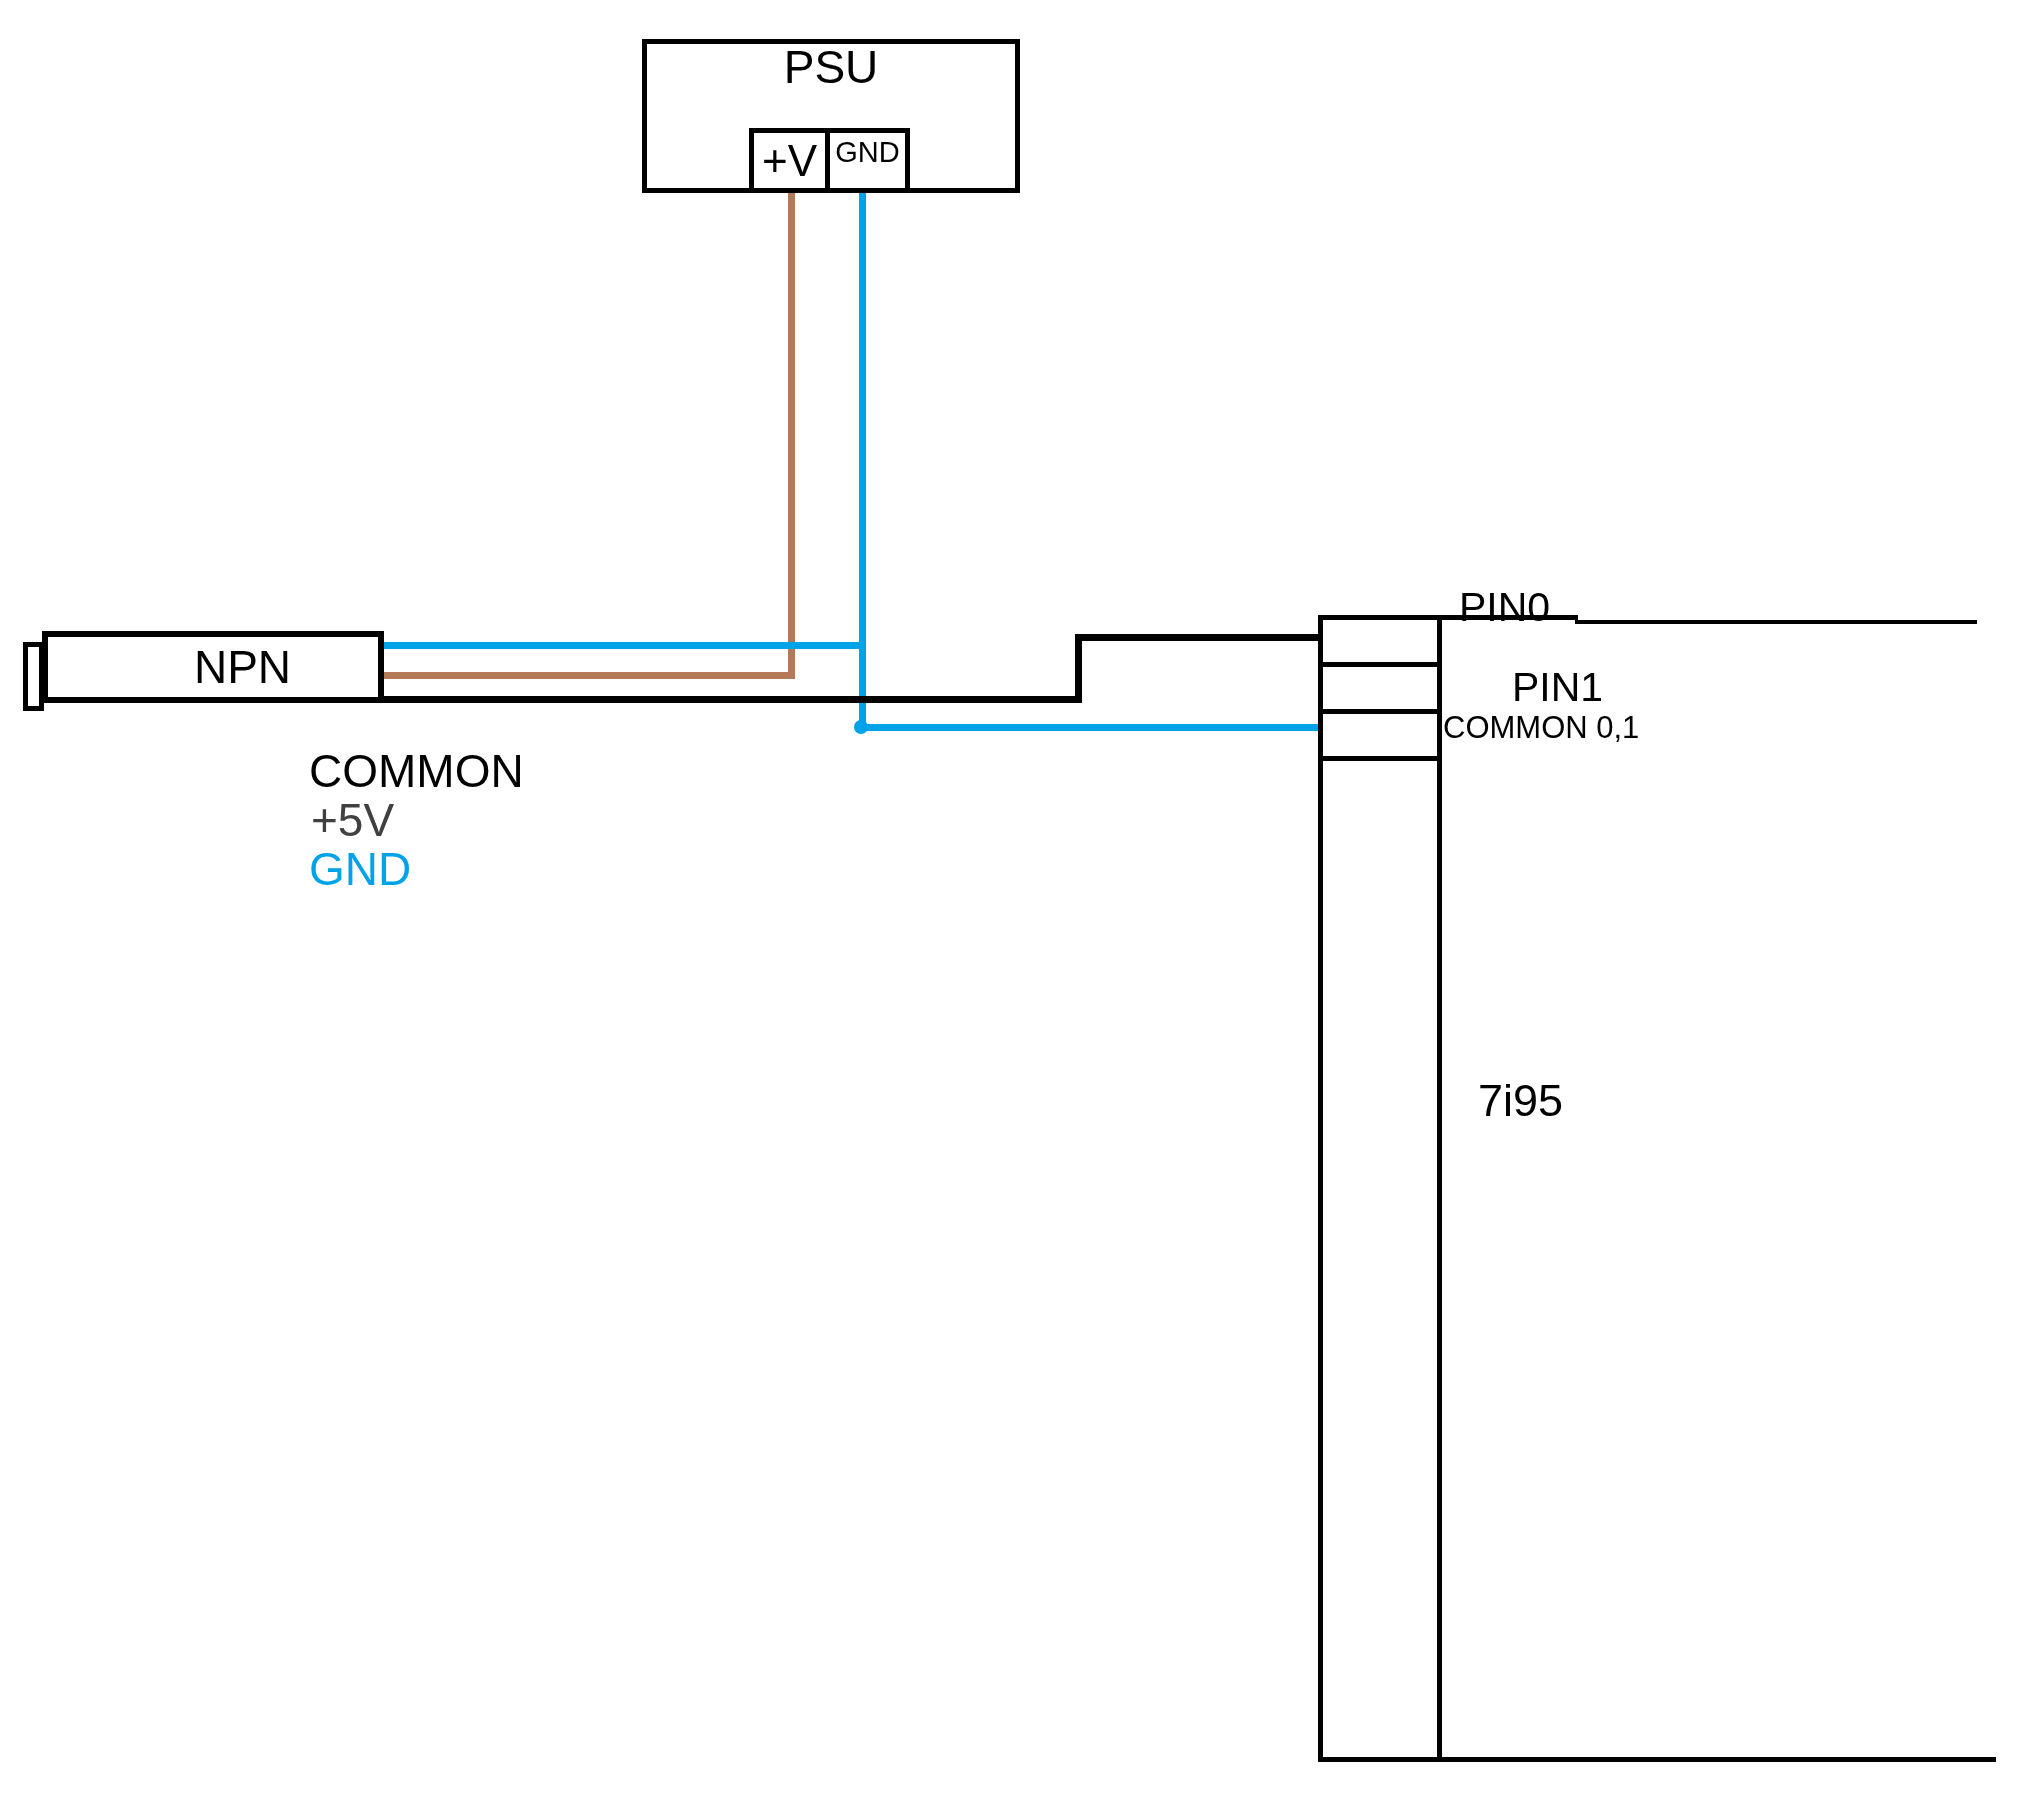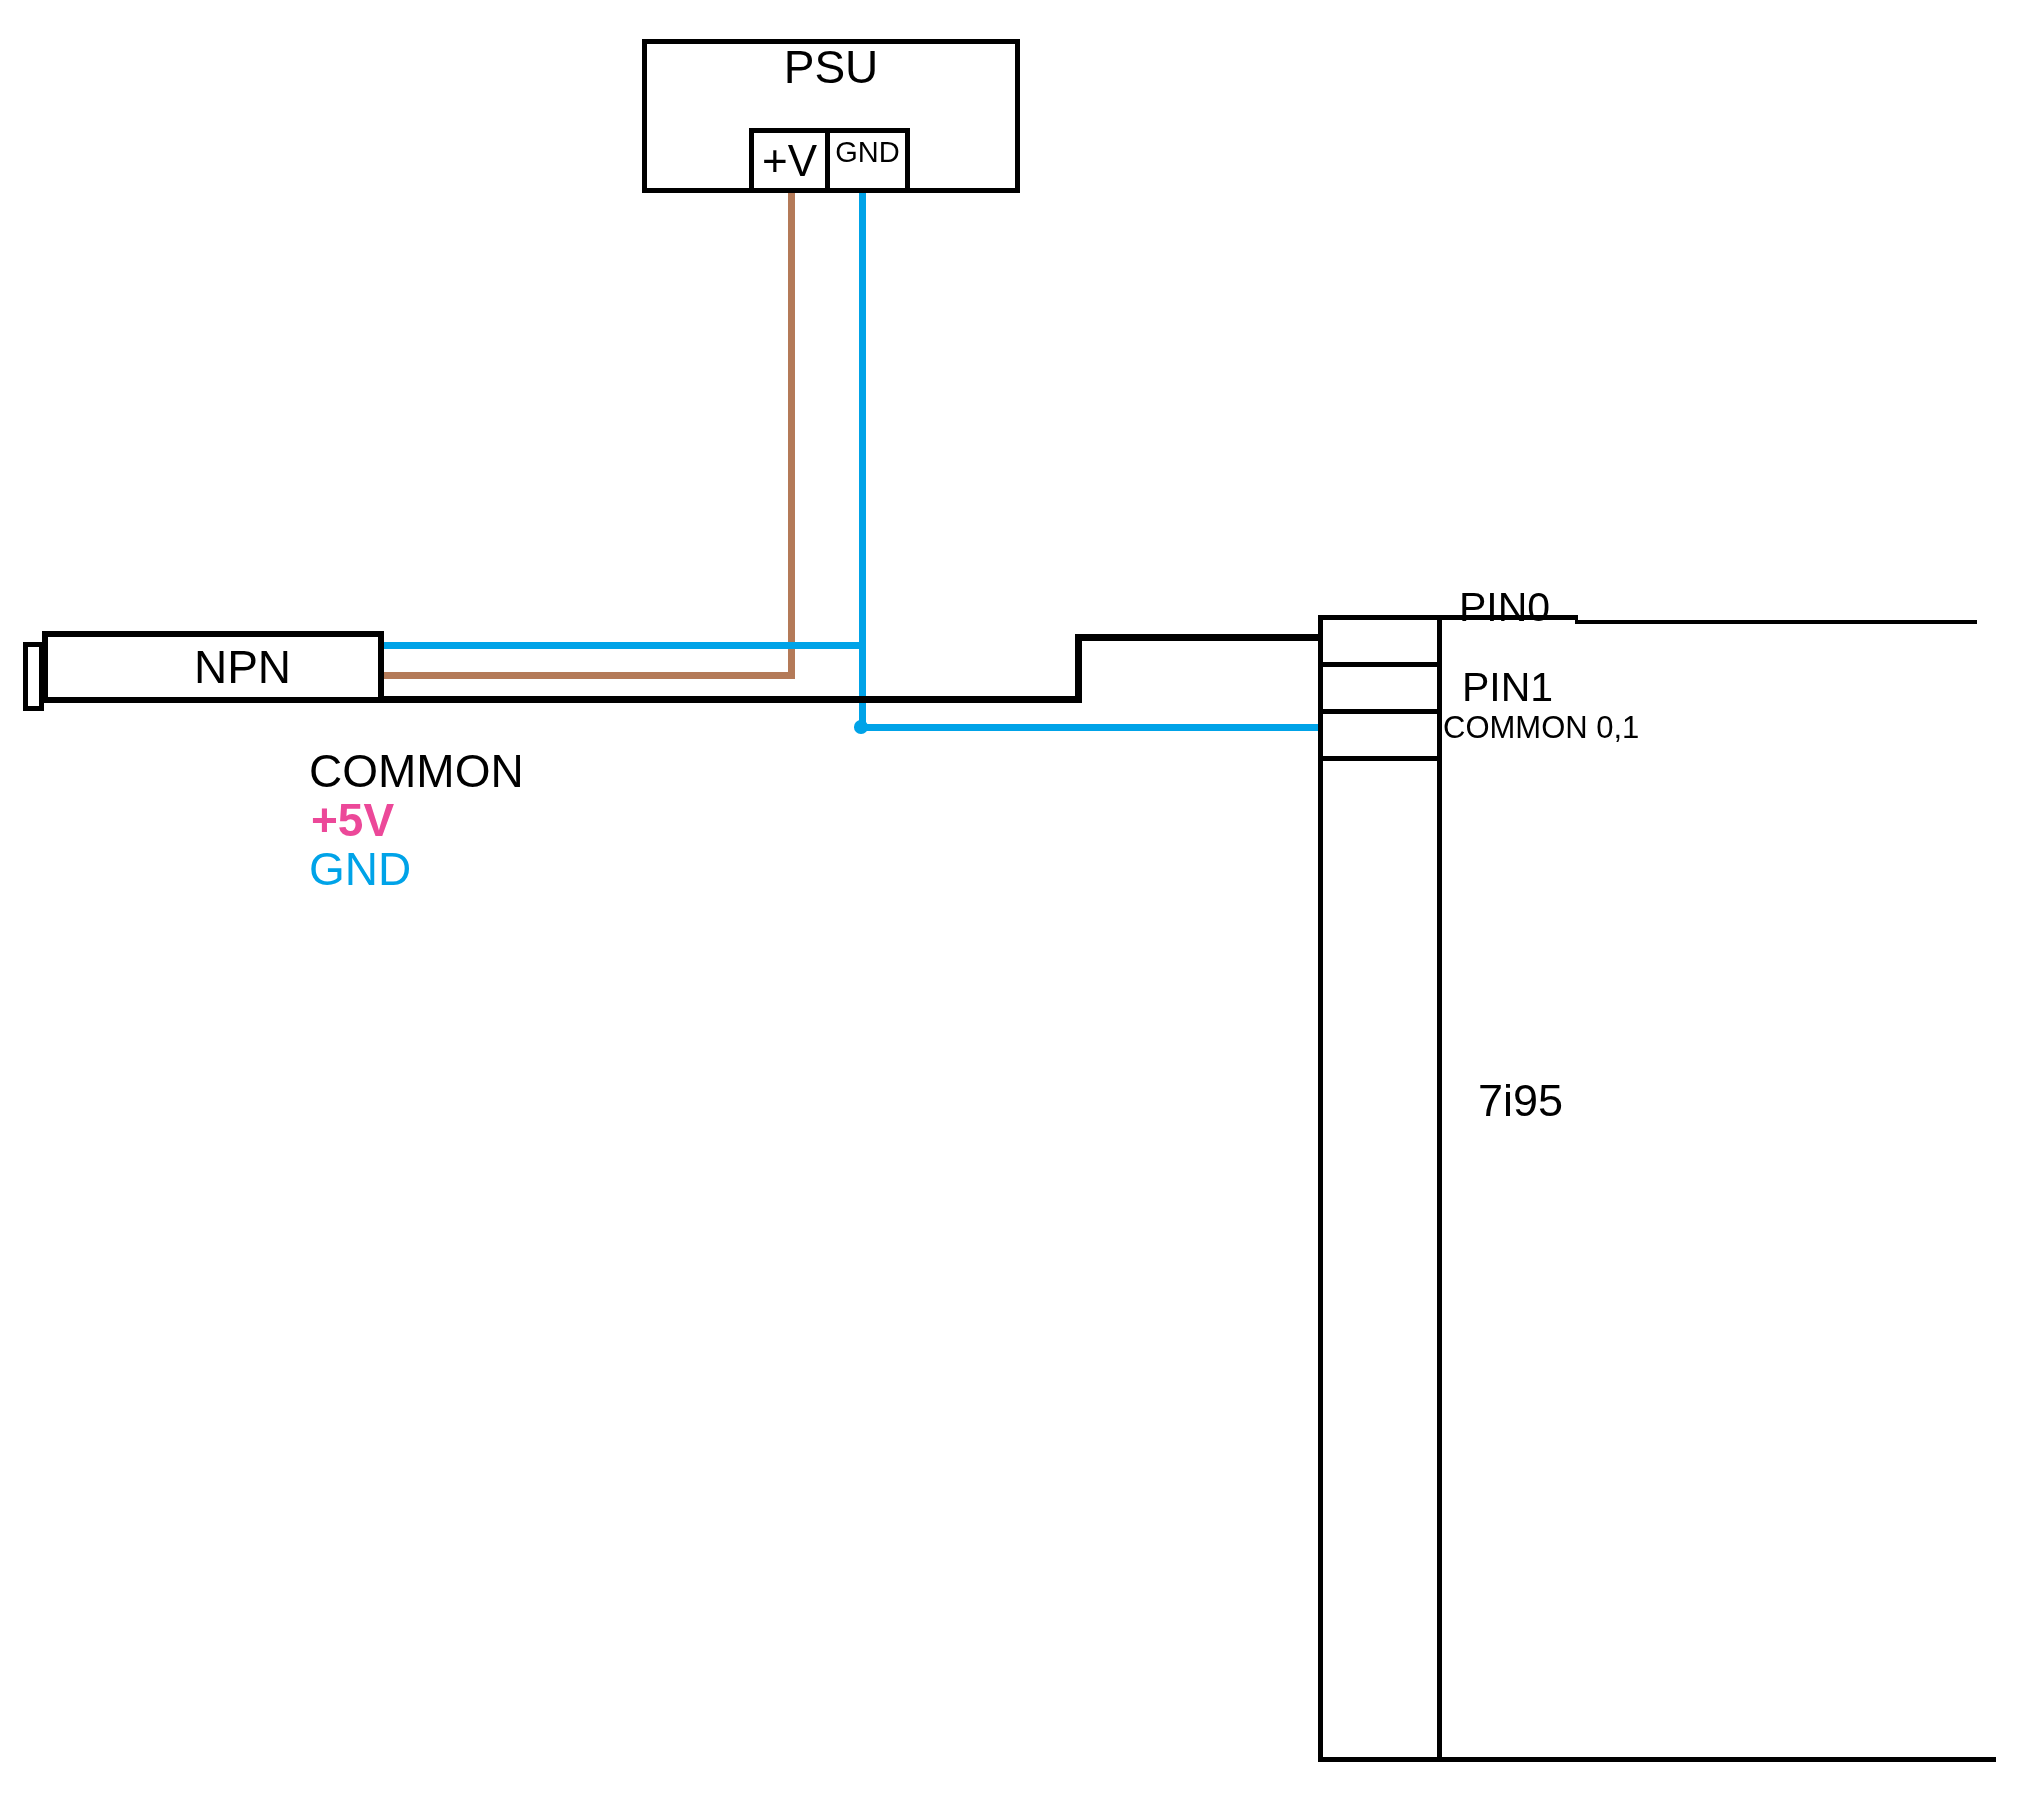--- a/index.html
+++ b/index.html
@@ -46,21 +46,21 @@
   
   .board-left-edge   { left: 1318px; top: 615px; width: 5.1px;  height: 1147px; }
   .board-col-edge    { left: 1437px; top: 615px; width: 5.1px;  height: 1147px; }
   .board-top-a       { left: 1318px; top: 615px; width: 260px; height: 5.1px; }
   .board-top-b       { left: 1575px; top: 620px; width: 402px; height: 4.2px; }
   .board-divider-1   { left: 1318px; top: 662px; width: 124px; height: 5.1px; }
   .board-divider-2   { left: 1318px; top: 709px; width: 124px; height: 5.1px; }
   .board-divider-3   { left: 1318px; top: 756px; width: 124px; height: 5.1px; }
   .board-bottom      { left: 1318px; top: 1757px; width: 678px; height: 5.1px; }
   .pin0-label   { left: 1459px; top: 587px; font-size: 41px; }
-  .pin1-label   { left: 1462px; top: 667px; font-size: 41px; }
+  .pin1-label   { left: 1512px; top: 667px; font-size: 41px; }
   .common-label { left: 1443px; top: 712px; font-size: 31px; }
   .board-title  { left: 1478px; top: 1078px; font-size: 45px; }
   
   .wire { position: absolute; }
   .w-5v-vert   { left: 788px;  top: 193px; width: 6.8px;   height: 485px; }
   .w-5v-horiz  { left: 384px;  top: 672px; width: 411px; height: 6.8px; }
   .w-gnd-vert  { left: 859px; top: 193px; width: 6.8px;   height: 536px; }
   .w-gnd-h-up  { left: 384px;  top: 642px; width: 481px; height: 6.8px; }
   .w-gnd-h-low { left: 859px; top: 724px; width: 462px; height: 6.8px; }
   .w-gnd-dot   { left: 854px; top: 720px; width: 13.6px;  height: 13.6px; border-radius: 50%; }
@@ -87,21 +87,21 @@
   <div class="wire w-gnd-dot" style="background: rgb(0, 163, 232);"></div>
 
   <div class="wire w-sig-h1" style="background: rgb(0, 0, 0);"></div>
   <div class="wire w-sig-vert" style="background: rgb(0, 0, 0);"></div>
   <div class="wire w-sig-h2" style="background: rgb(0, 0, 0);"></div>
 
   <div class="box npn-tab"></div>
   <div class="box npn-box">NPN</div>
 
   <div class="label legend-signal" style="color: rgb(0, 0, 0);">COMMON</div>
-  <div class="label legend-5v" style="color: #ec4899; font-weight: bold;">+5V</div>
+  <div class="label legend-5v" style="color: #404040;">+5V</div>
   <div class="label legend-gnd" style="color: rgb(0, 163, 232);">GND</div>
 
   <div class="line board-left-edge"></div>
   <div class="line board-col-edge"></div>
   <div class="line board-top-a"></div>
   <div class="line board-top-b"></div>
   <div class="line board-divider-1"></div>
   <div class="line board-divider-2"></div>
   <div class="line board-divider-3"></div>
   <div class="line board-bottom"></div>

